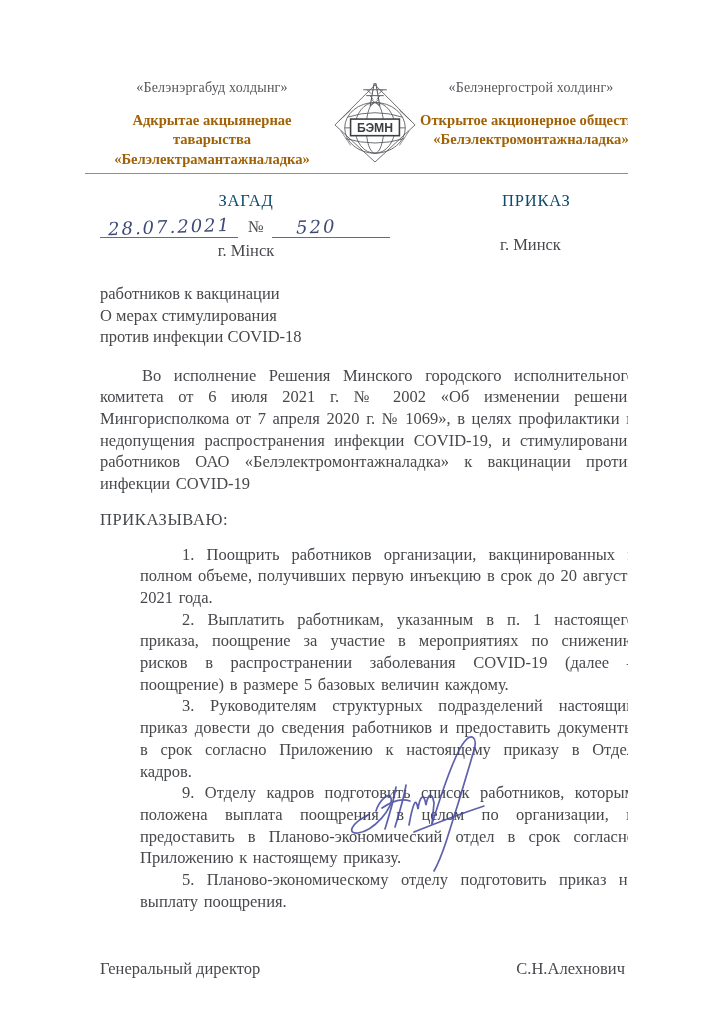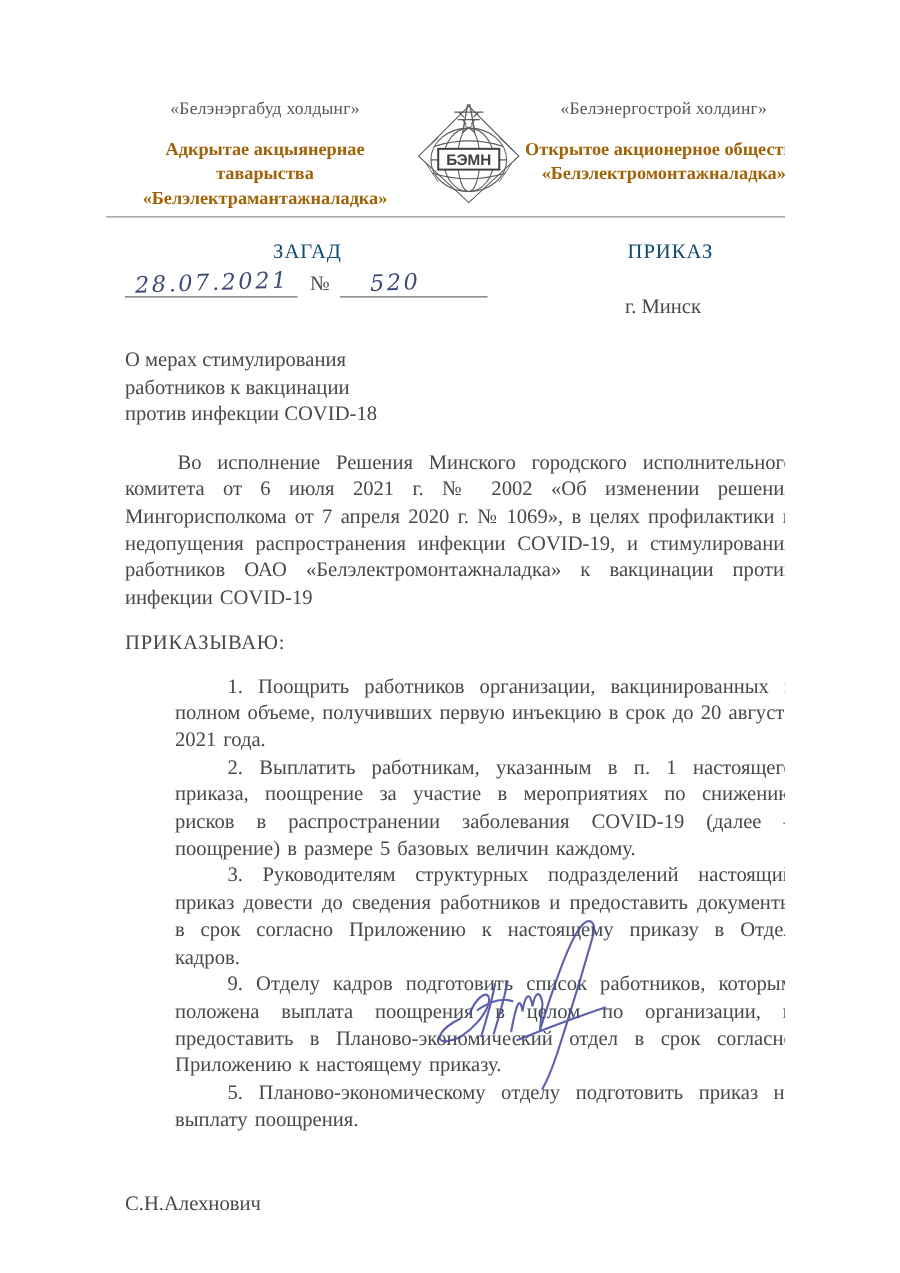--- a/index.html
+++ b/index.html
@@ -102,45 +102,47 @@
         <div class="oh-title">ЗАГАД</div>
         <div class="date-row">
           <span class="blank date">
             <span class="hand">28.07.2021</span>
           </span>
           <span class="no-sign">№</span>
           <span class="blank num">
             <span class="hand" style="left:24px;">520</span>
           </span>
         </div>
+        <div class="city">г. Мінск</div>
       </div>
       <div class="oh-right">
         <div class="oh-title">ПРИКАЗ</div>
         <div class="city">г. Минск</div>
       </div>
     </div>
 
     <div class="subject">
+      <div>работников к вакцинации</div>
       <div>О мерах стимулирования</div>
-      <div>работников к вакцинации</div>
       <div>против инфекции COVID-18</div>
     </div>
 
     <p class="intro">Во исполнение Решения Минского городского исполнительного комитета от 6 июля 2021 г. № 2002 «Об изменении решения Мингорисполкома от 7 апреля 2020 г. № 1069», в целях профилактики и недопущения распространения инфекции COVID-19, и стимулирования работников ОАО «Белэлектромонтажналадка» к вакцинации против инфекции COVID-19</p>
     <p class="decree">ПРИКАЗЫВАЮ:</p>
 
     <div class="items">
       <p>1. Поощрить работников организации, вакцинированных в полном объеме, получивших первую инъекцию в срок до 20 августа 2021 года.</p>
       <p>2. Выплатить работникам, указанным в п. 1 настоящего приказа, поощрение за участие в мероприятиях по снижению рисков в распространении заболевания COVID-19 (далее – поощрение) в размере 5 базовых величин каждому.</p>
       <p>3. Руководителям структурных подразделений настоящий приказ довести до сведения работников и предоставить документы в срок согласно Приложению к настоящему приказу в Отдел кадров.</p>
       <p>9. Отделу кадров подготовить список работников, которым положена выплата поощрения в целом по организации, и предоставить в Планово-экономический отдел в срок согласно Приложению к настоящему приказу.</p>
       <p>5. Планово-экономическому отделу подготовить приказ на выплату поощрения.</p>
     </div>
 
     <div class="sig-row">
+      <span>Генеральный директор</span>
       <span class="sig-name">С.Н.Алехнович</span>
     </div>
   </div>
 
   <svg class="sig-svg" viewBox="0 0 170 140">
     <g fill="none" stroke="#474ba0" stroke-width="1.7" stroke-linecap="round" opacity="0.88">
       <path d="M30,80 C14,88 8,99 20,98 C36,96 56,72 53,63 C51,56 41,66 38,76"></path>
       <path d="M58,52 C56,64 51,81 47,94"></path>
       <path d="M68,50 C66,62 61,79 57,92"></path>
       <path d="M44,73 C54,66 64,63 72,66"></path>

